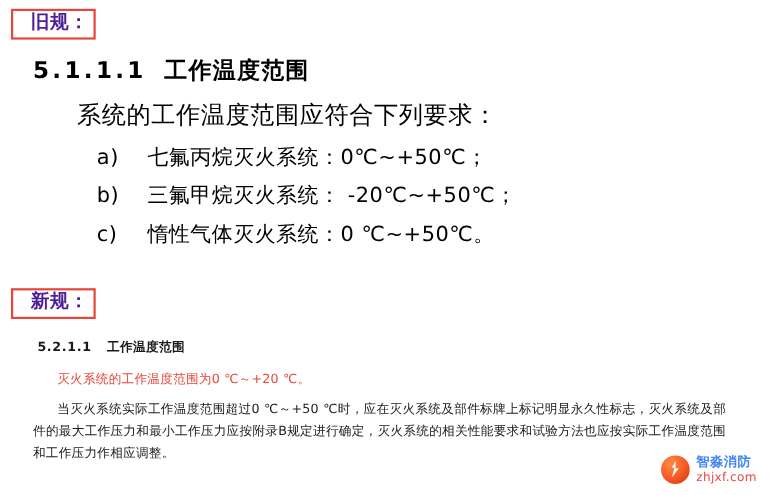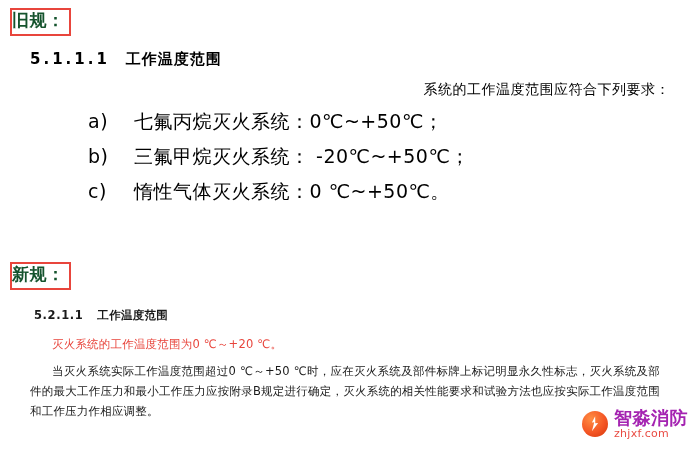--- a/index.html
+++ b/index.html
@@ -13,54 +13,53 @@
     font-family: "Liberation Serif", "DejaVu Serif", serif;
     color: #000000;
     position: relative;
     overflow: hidden;
   }
 
   
   .tag-box {
     position: absolute;
     border: 2px solid #e8453c;
-    padding: 1px 4px 3px 0;
+    padding: 1px 4px 3px 16px;
     font-family: "DejaVu Sans", "Liberation Sans", sans-serif;
     font-size: 17px;
     font-weight: bold;
-    color: #14532d;
+    color: #4c1d95;
     line-height: 1.15;
     letter-spacing: 0.5px;
   }
   #tag-old { left: 10px; top: 8px; }
   #tag-new { left: 10px; top: 262px; }
 
   
   #old-block {
     position: absolute;
     left: 30px;
     top: 50px;
     width: 640px;
   }
   #old-heading {
     font-family: "DejaVu Sans", "Liberation Sans", sans-serif;
     font-weight: bold;
-    font-size: 15px;
+    font-size: 21px;
     letter-spacing: 1px;
     margin: 0 0 12px 0;
     white-space: nowrap;
   }
   #old-heading .num { letter-spacing: 3px; margin-right: 16px; }
   #old-intro {
     font-family: "DejaVu Sans", "Liberation Sans", sans-serif;
-    font-size: 14px;
-    margin: 0 0 10px 24px;
+    font-size: 22px;
+    margin: 0 0 10px 40px;
     letter-spacing: 0.5px;
     white-space: nowrap;
-    text-align: right;
   }
   .old-item {
     font-family: "DejaVu Sans", "Liberation Sans", sans-serif;
     font-size: 19px;
     margin: 0 0 9px 58px;
     letter-spacing: 0.5px;
     white-space: nowrap;
     display: flex;
     align-items: baseline;
   }
@@ -128,23 +127,23 @@
     content: "";
     position: absolute;
     left: 6px; top: 5px;
     width: 13px; height: 15px;
     background: #ffffff;
     clip-path: polygon(55% 0%, 30% 42%, 48% 40%, 30% 100%, 78% 45%, 56% 46%);
   }
   #wm-text { line-height: 1.05; }
   #wm-name {
     font-family: "DejaVu Sans", "Liberation Sans", sans-serif;
-    font-size: 18px;
+    font-size: 12px;
     font-weight: bold;
-    color: #a21caf;
+    color: #3b82f6;
     letter-spacing: 0.5px;
     display: block;
   }
   #wm-url {
     font-family: "DejaVu Sans", "Liberation Sans", sans-serif;
     font-size: 11px;
     font-weight: normal;
     color: #e8453c;
     letter-spacing: 0.3px;
     display: block;

